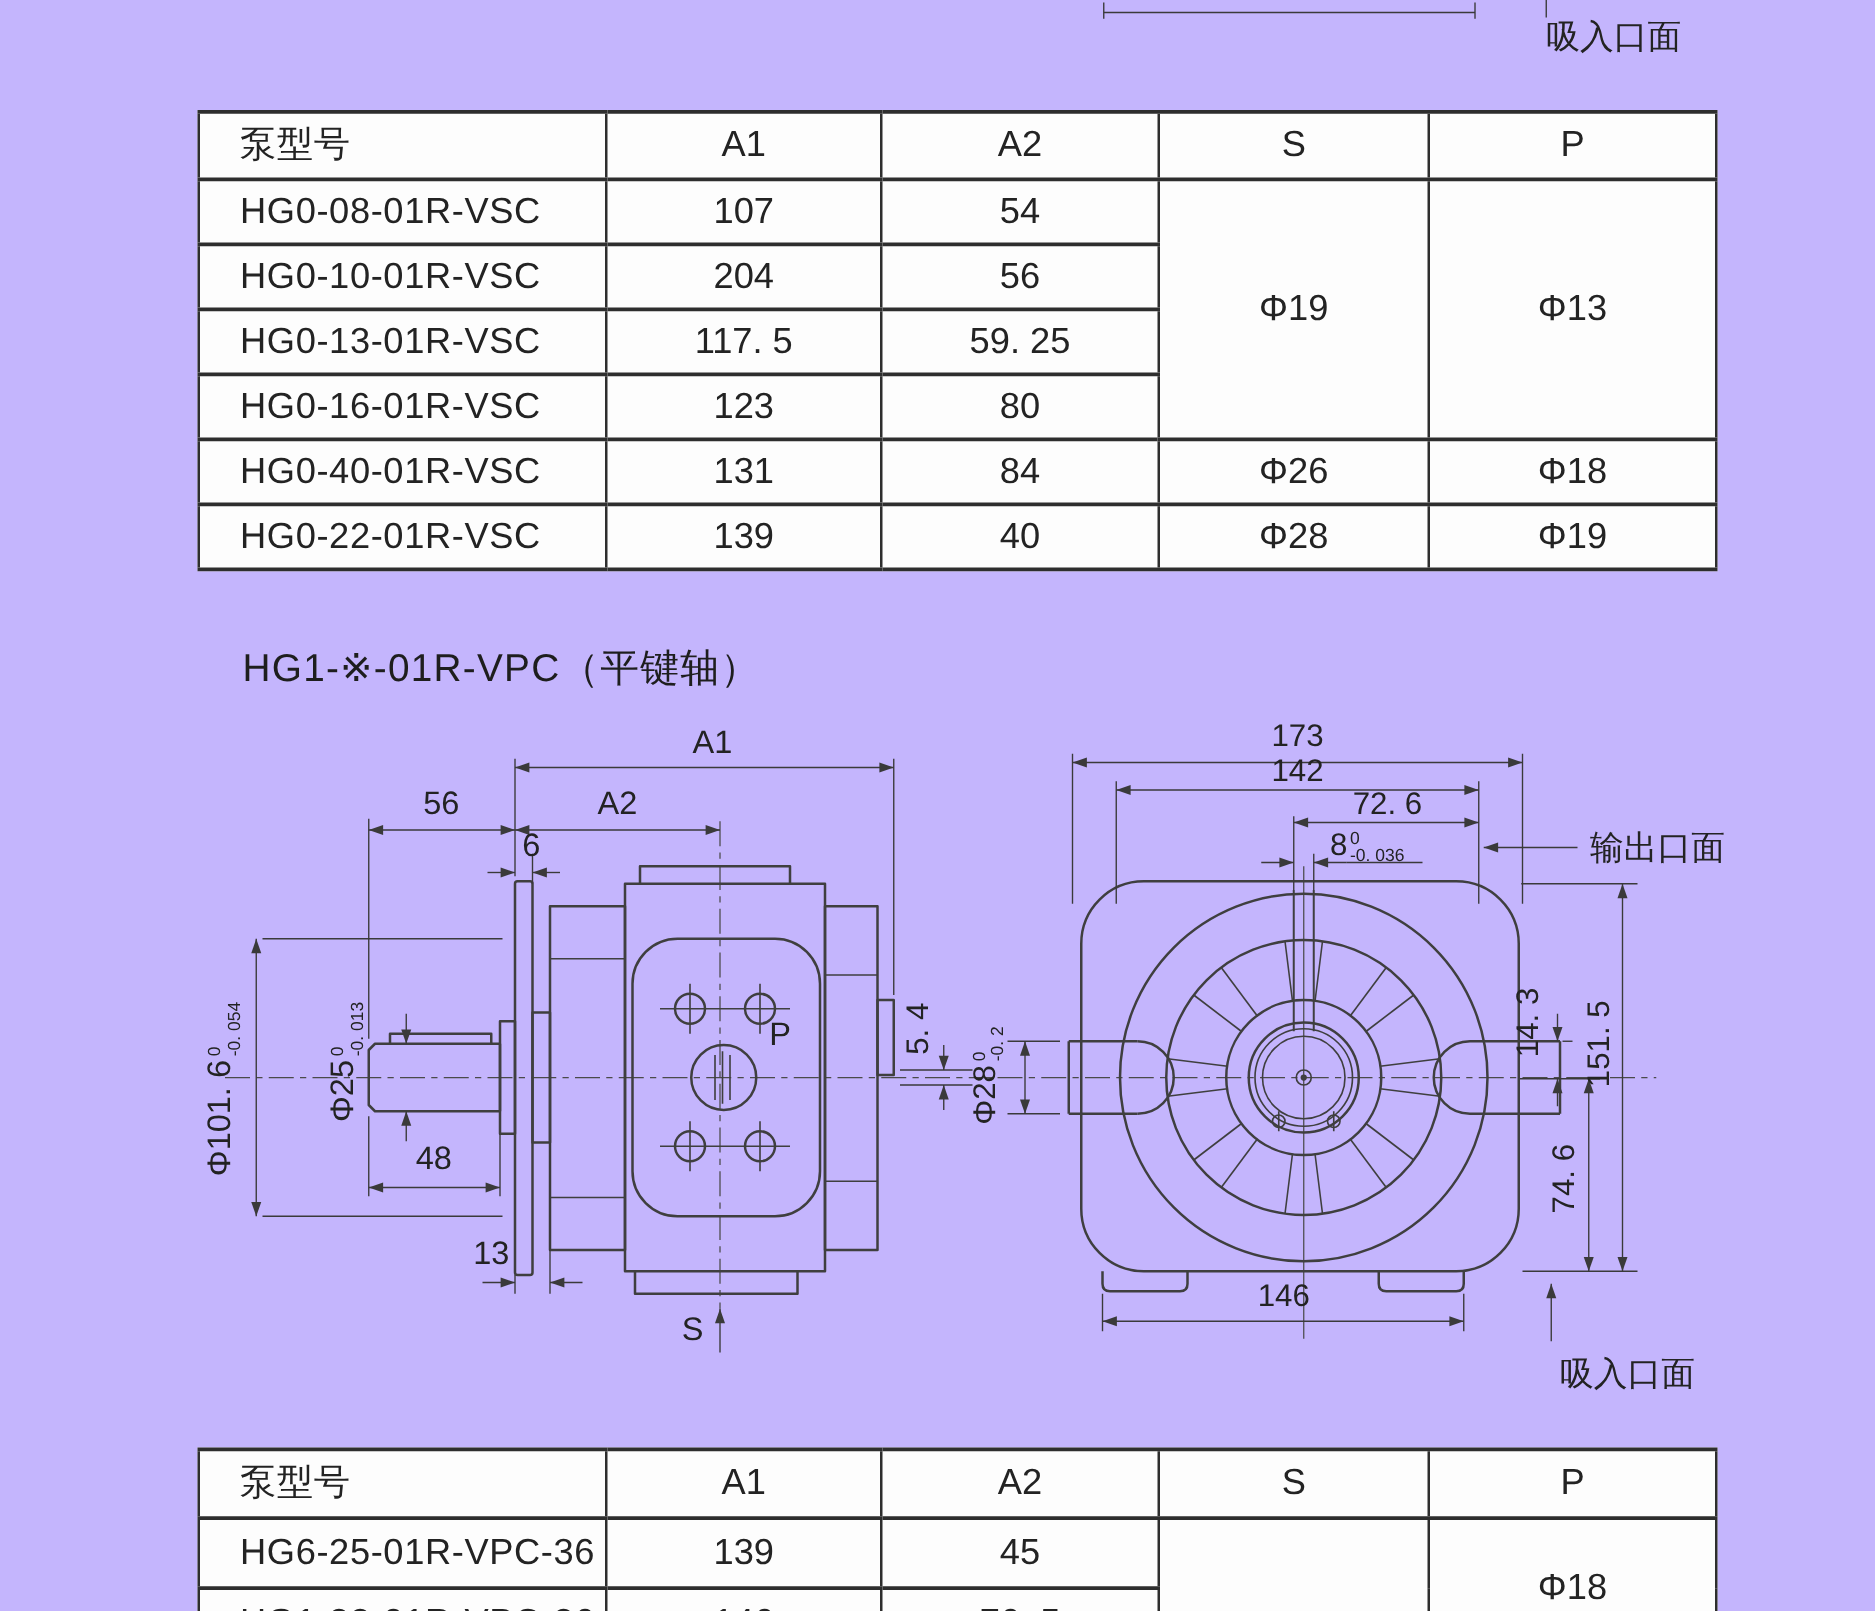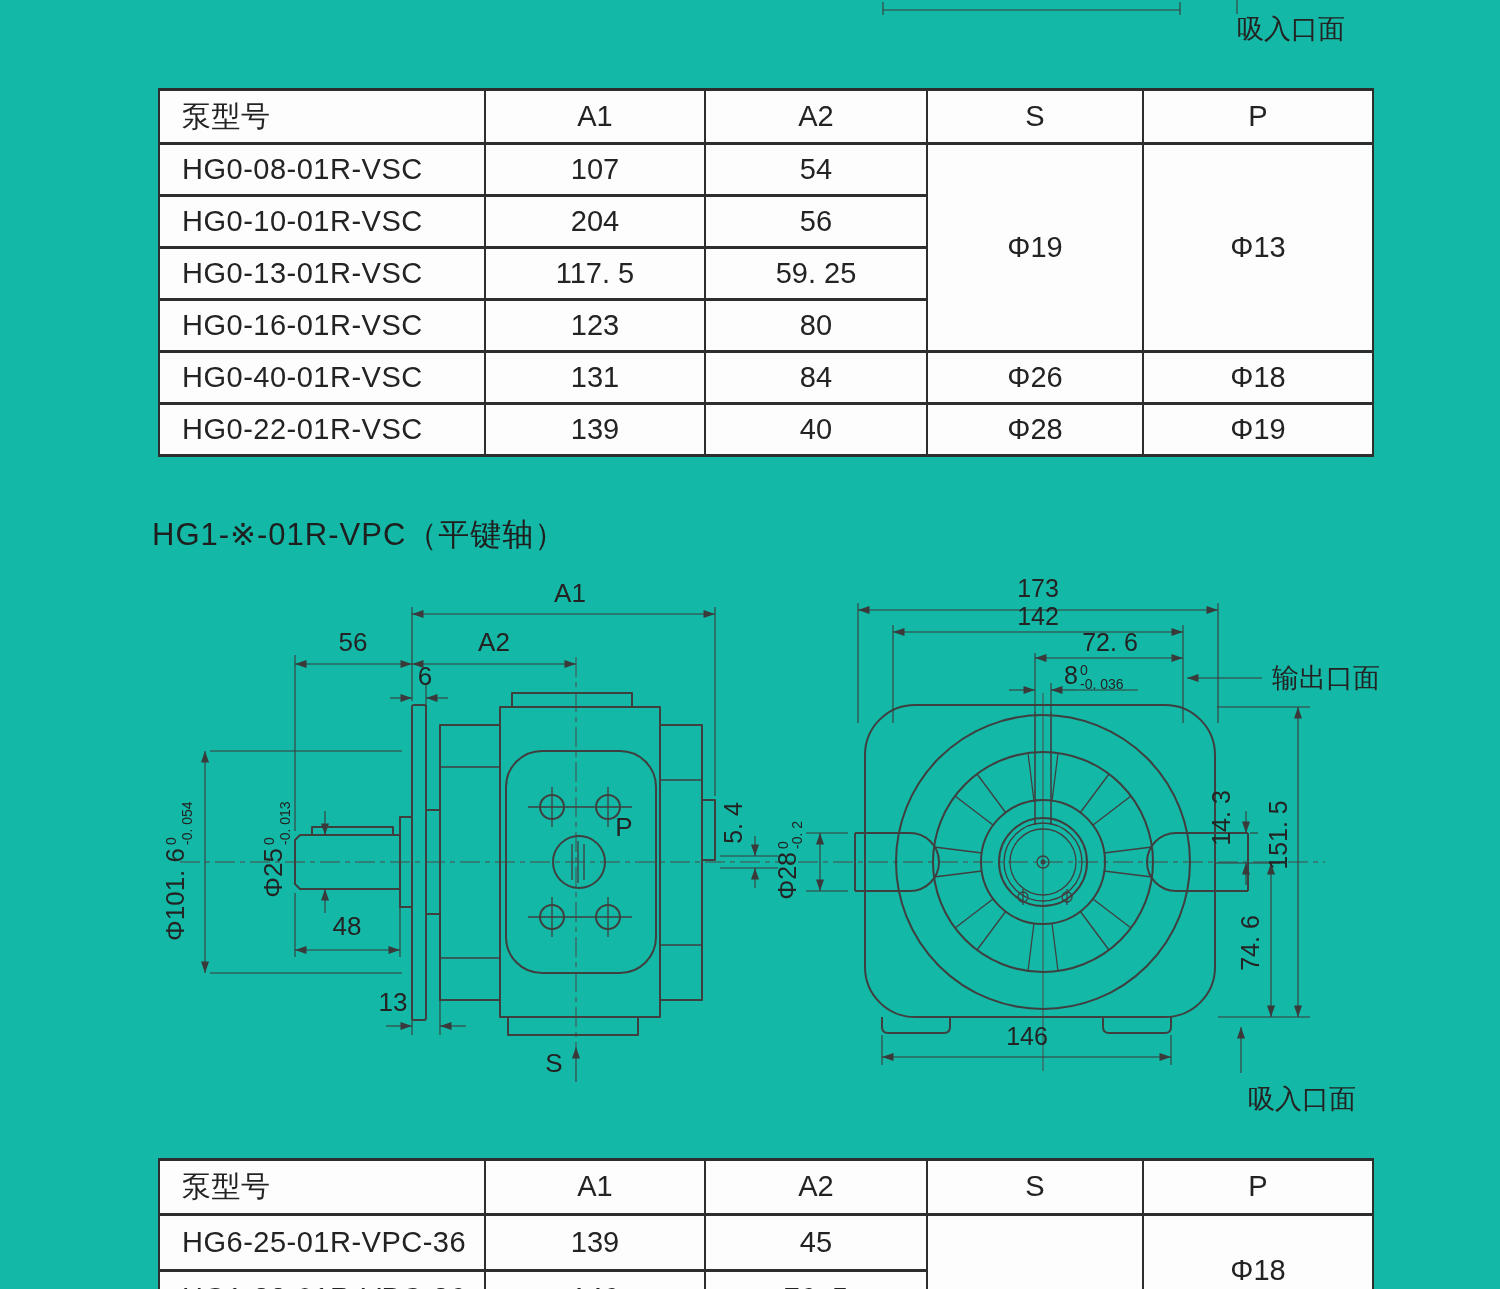--- a/index.html
+++ b/index.html
@@ -1,27 +1,27 @@
 <!DOCTYPE html>
 <html><head>
 <meta charset="utf-8">
 <style>
   html,body{margin:0;padding:0;}
   body{width:1500px;height:1289px;overflow:hidden;background:#ffffff;
        font-family:"Liberation Sans","DejaVu Sans",sans-serif;color:#232323;}
-  .page{position:relative;width:1500px;height:1289px;background:#14b8a6;}
+  .page{position:relative;width:1500px;height:1289px;background:#c4b5fd;}
   .abs{position:absolute;}
   table.spec{border-collapse:collapse;table-layout:fixed;background:#fdfdfd;}
   table.spec th,table.spec td{
       border-left:2px solid #2e2e2e;border-right:2px solid #2e2e2e;
       border-top:3px solid #2e2e2e;border-bottom:3px solid #2e2e2e;
       font-size:29px;font-weight:400;color:#232323;text-align:center;
       padding:0;vertical-align:middle;line-height:1.1;}
-  table.spec .model{text-align:left;padding-left:22px;letter-spacing:0.5px;}
-  .h2title{font-size:31px;color:#1e1e1e;letter-spacing:1px;white-space:nowrap;}
+  table.spec .model{text-align:left;padding-left:32px;letter-spacing:0.5px;}
+  .h2title{font-size:31px;color:#1e1e1e;letter-spacing:1px;white-space:nowrap;margin-left:42px;}
   svg{overflow:visible;}
   .oln{stroke:#3f3f3f;stroke-width:2;fill:none;stroke-linejoin:round;}
   .thin{stroke:#3f3f3f;stroke-width:1.3;fill:none;}
   .dim{stroke:#3a3a3a;stroke-width:1.1;fill:none;}
   .cl{stroke:#4a4a4a;stroke-width:1;fill:none;stroke-dasharray:20 5 5 5;}
   .dtx{font-size:25px;fill:#232323;}
   .dtx2{font-size:26px;fill:#232323;}
   .tol{font-size:14px;fill:#232323;}
   .cjk{font-size:27px;fill:#232323;}
 </style>

